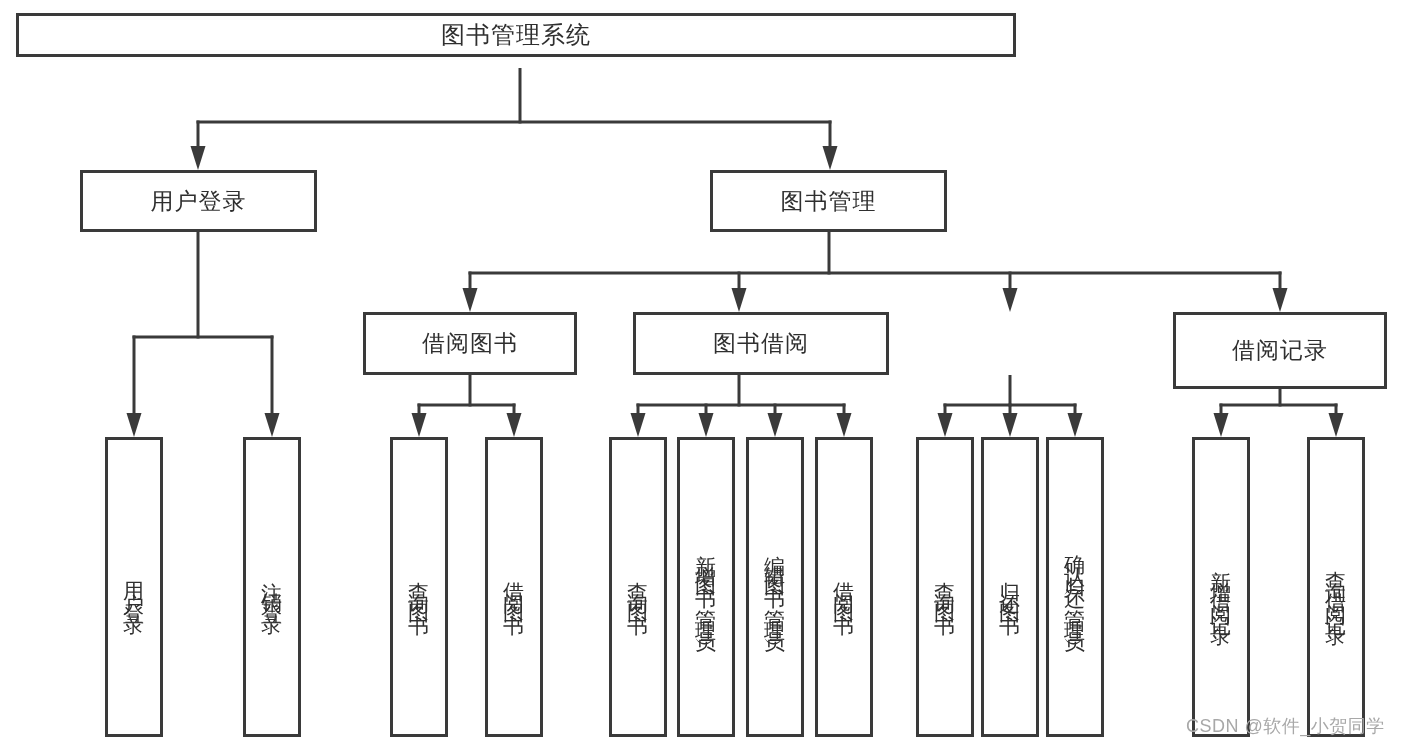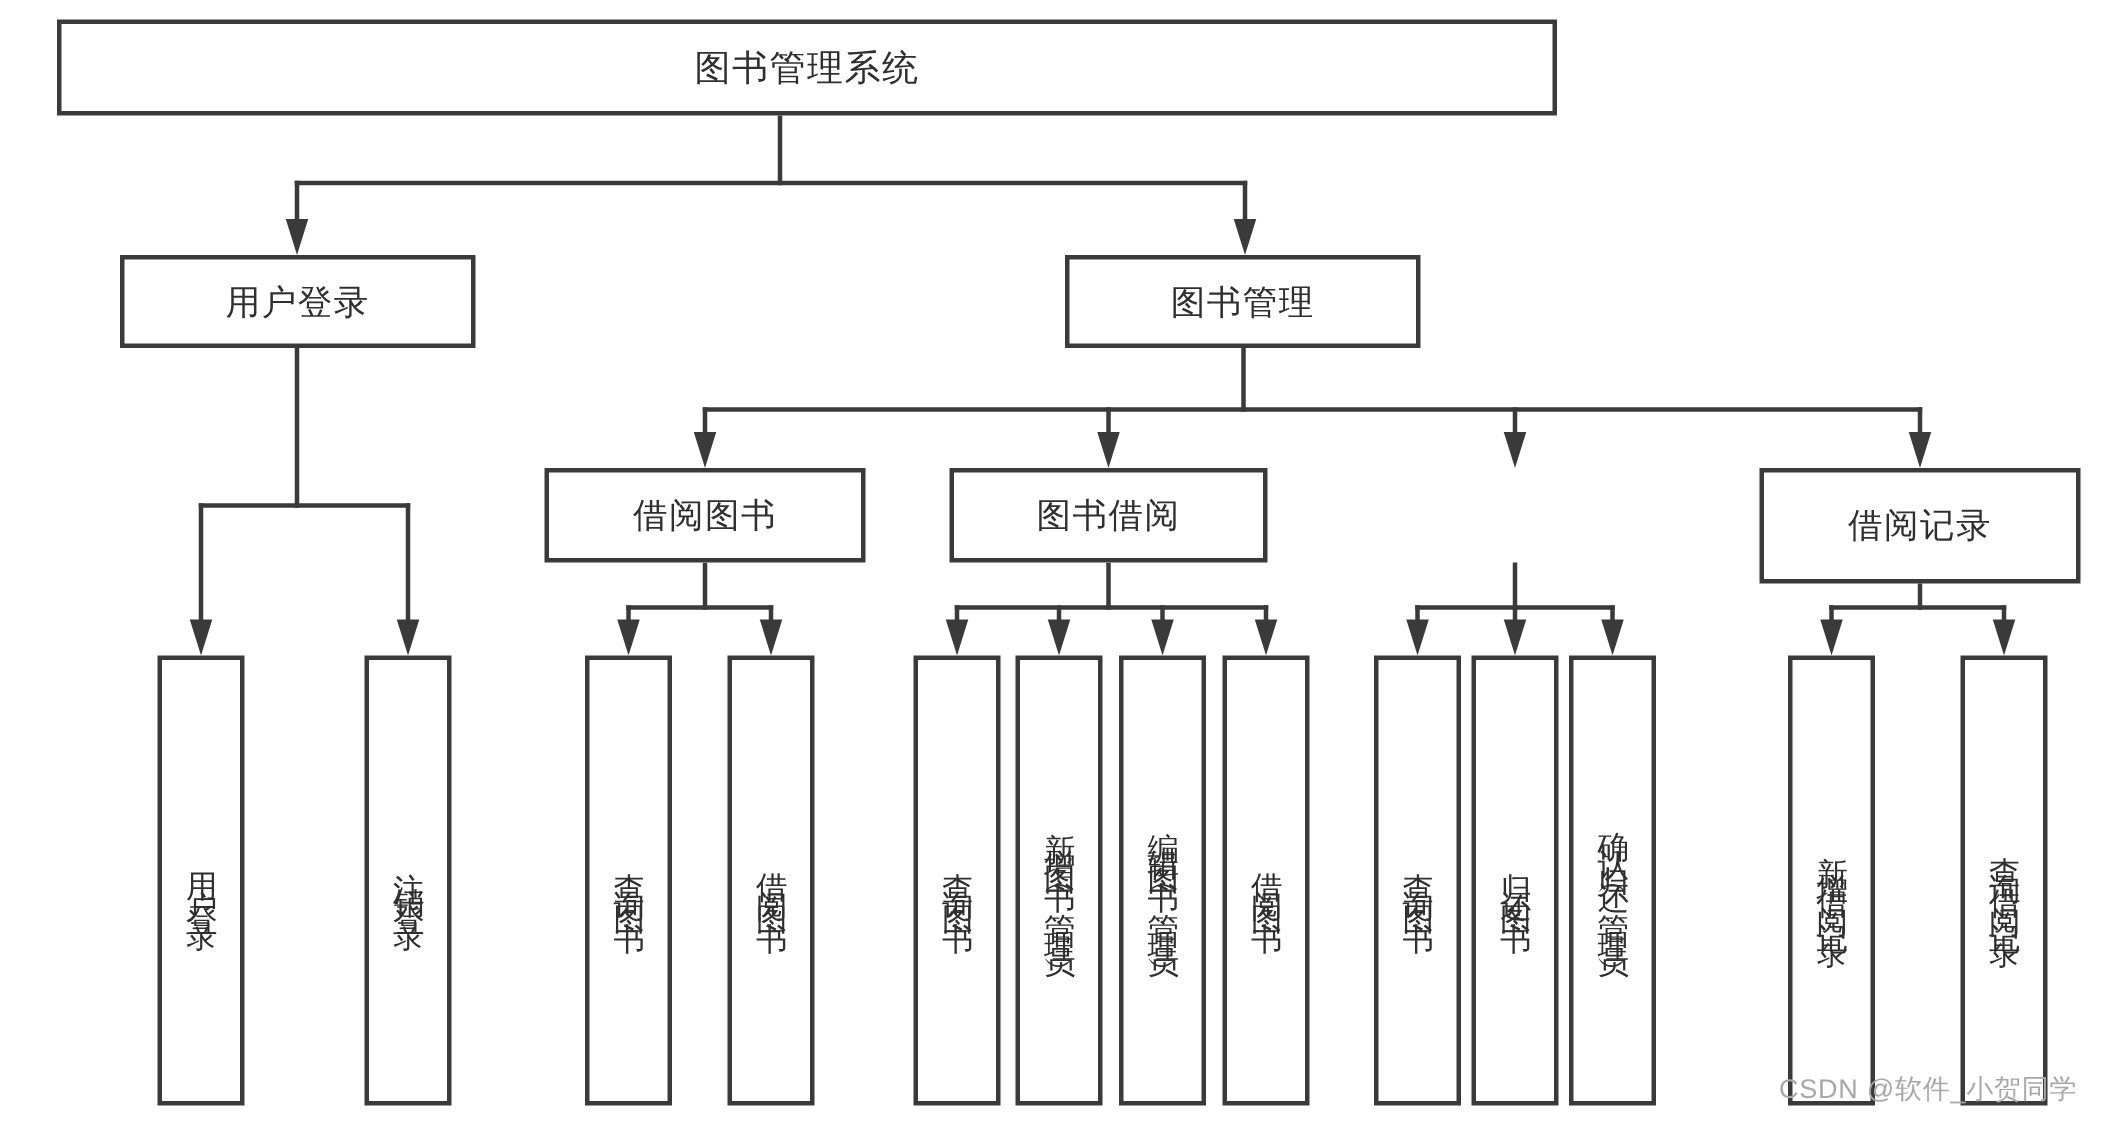--- a/index.html
+++ b/index.html
@@ -105,35 +105,35 @@
       <polygon points="767.5,413 782.5,413 775,437"></polygon>
       <polygon points="836.5,413 851.5,413 844,437"></polygon>
       <polygon points="937.5,413 952.5,413 945,437"></polygon>
       <polygon points="1002.5,413 1017.5,413 1010,437"></polygon>
       <polygon points="1067.5,413 1082.5,413 1075,437"></polygon>
       <polygon points="1213.5,413 1228.5,413 1221,437"></polygon>
       <polygon points="1328.5,413 1343.5,413 1336,437"></polygon>
     </g>
   </svg>
 
-  <div class="box root" style="left:38px;top:13px;width:1000px;height:64px;justify-content:center;">
+  <div class="box root" style="left:16px;top:13px;width:1000px;height:44px;justify-content:center;">
     <span class="h-label">图书管理系统</span>
   </div>
 
   <div class="box" style="left:80px;top:170px;width:237px;height:62px;">
     <span class="h-label">用户登录</span>
   </div>
   <div class="box" style="left:710px;top:170px;width:237px;height:62px;">
     <span class="h-label">图书管理</span>
   </div>
 
   <div class="box" style="left:363px;top:312px;width:214px;height:63px;">
     <span class="h-label">借阅图书</span>
   </div>
-  <div class="box" style="left:633px;top:312px;width:212px;height:63px;">
+  <div class="box" style="left:633px;top:312px;width:256px;height:63px;">
     <span class="h-label">图书借阅</span>
   </div>
   <div class="box" style="left:1173px;top:312px;width:214px;height:77px;">
     <span class="h-label">借阅记录</span>
   </div>
 
   <div class="vbox" style="left:105px;">
     <span class="v-label">用户登录</span>
   </div>
   <div class="vbox" style="left:243px;">

